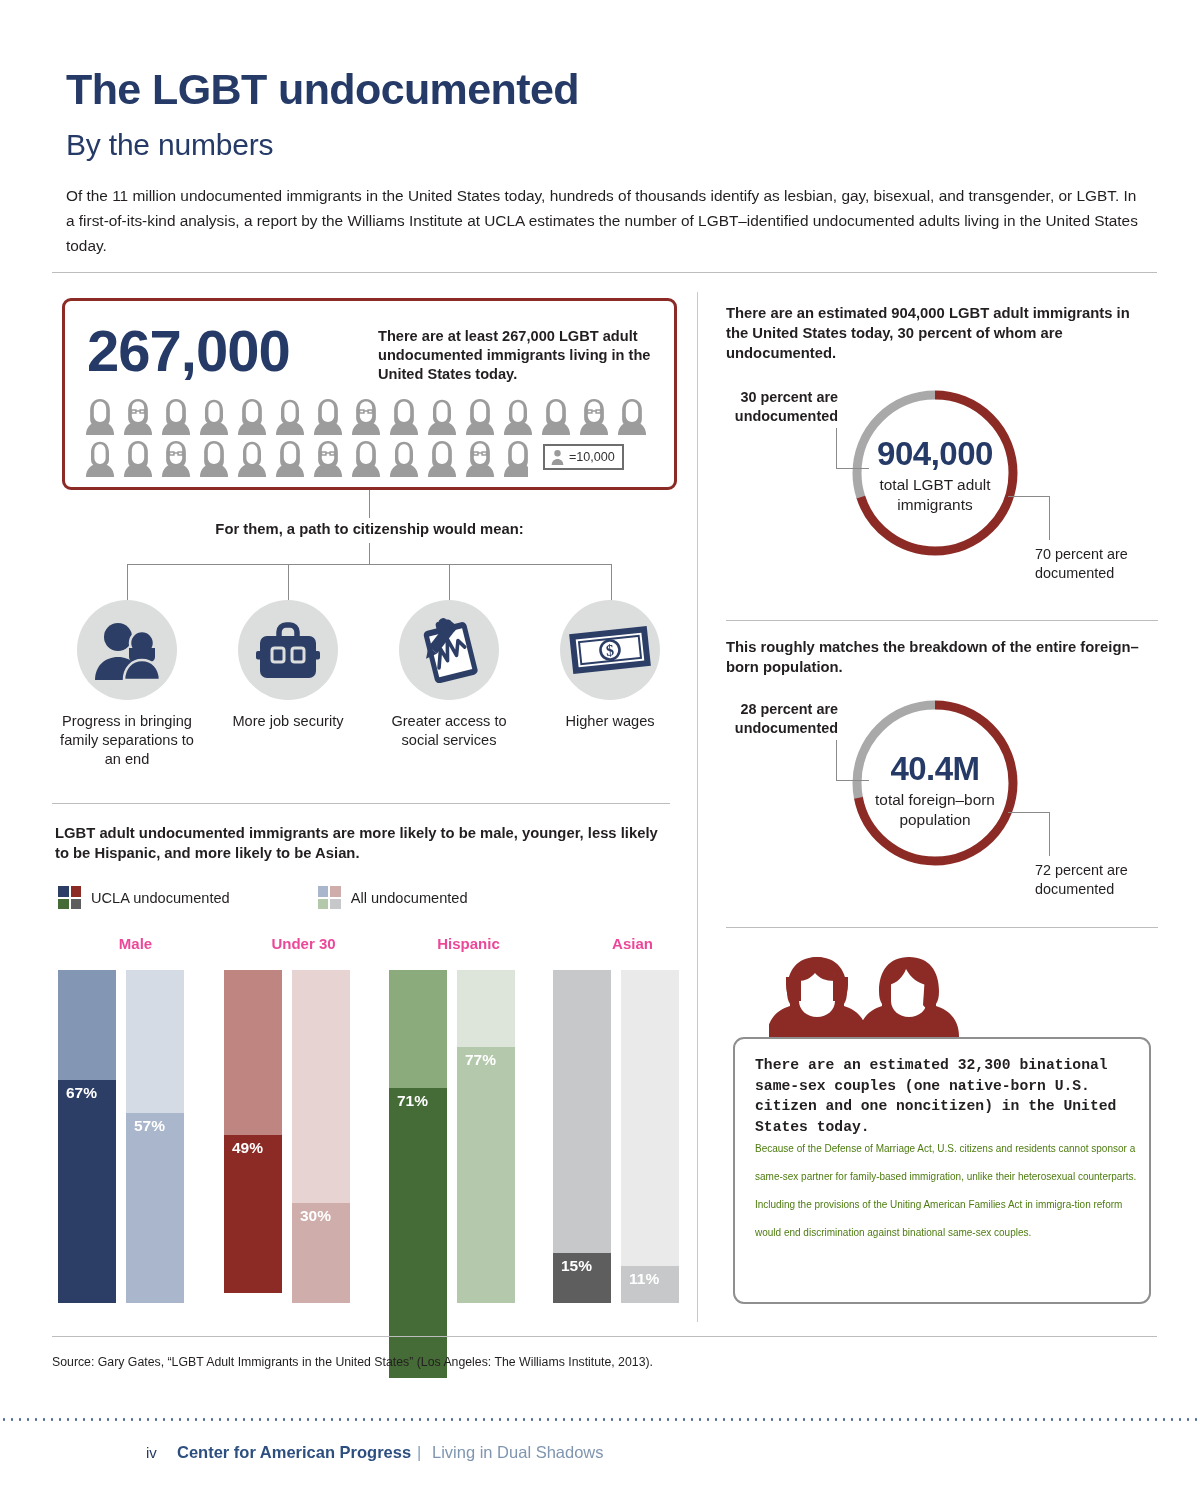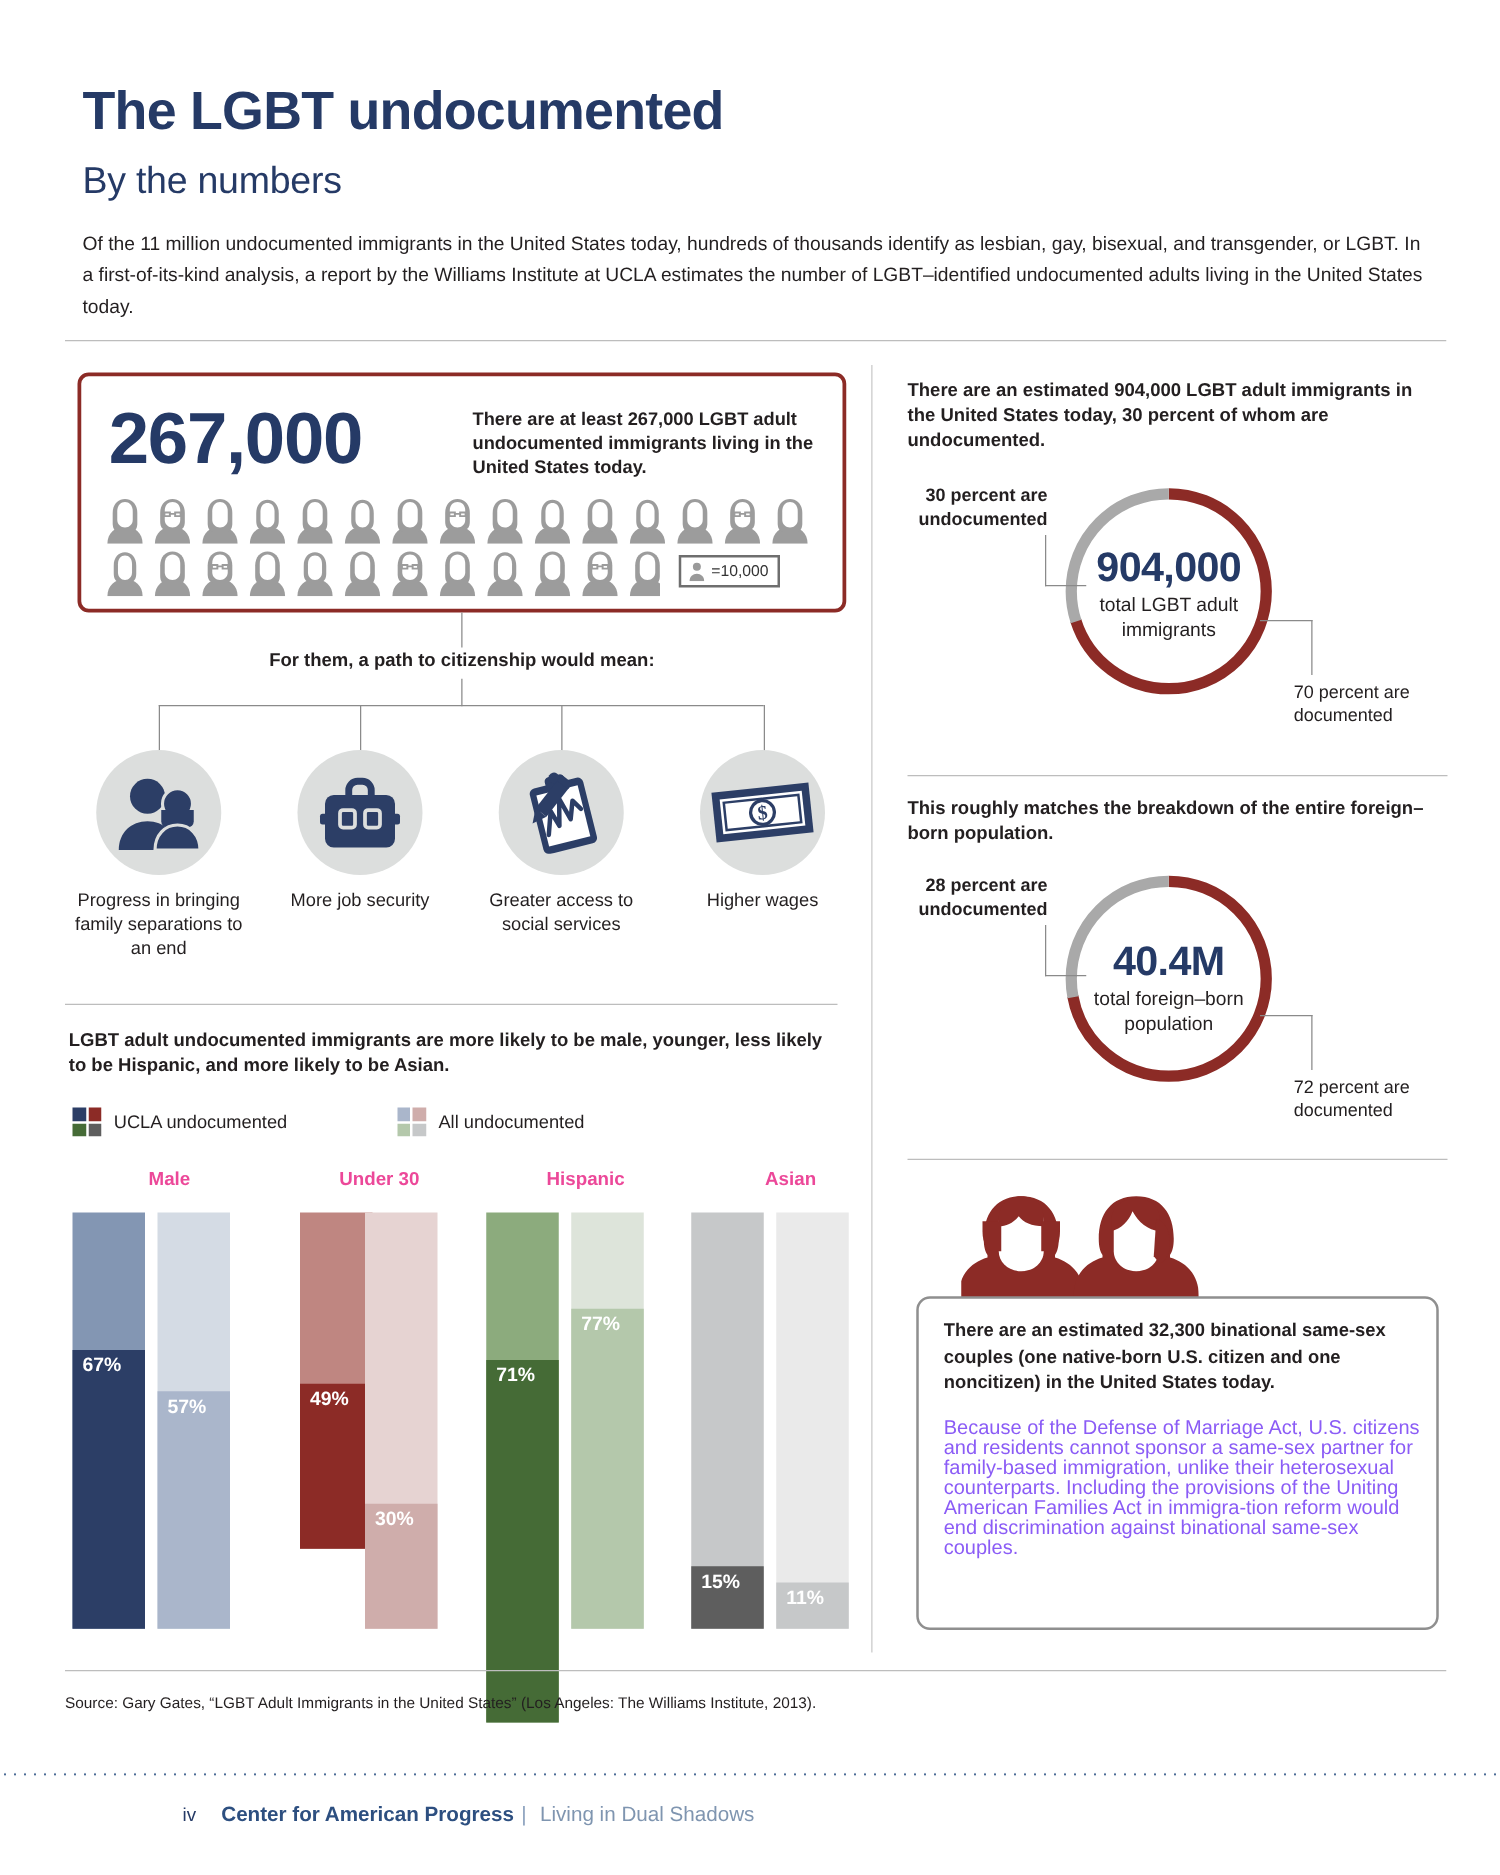--- a/index.html
+++ b/index.html
@@ -117,25 +117,25 @@
   .conn { position:absolute; background:#8a8a8a; }
 
   
   #couple-icon { position:absolute; left:769px; top:951px; }
   #doma-box {
     position:absolute; left:733px; top:1037px; width:418px; height:267px;
     border:2.5px solid #8f8f8f; border-radius:11px; background:#fff;
   }
   #doma-p1 {
     position:absolute; left:20px; top:16px; width:382px;
-    font-size:14.7px; font-weight:bold; line-height:20.5px; color:#231f20;
+    font-size:14.7px; font-weight:bold; line-height:20.5px; color:#231f20;font-family:Liberation Mono, monospace;
   }
   #doma-p2 {
     position:absolute; left:20px; top:96px; width:388px;
-    font-size:16px; line-height:16px; color:#8b5cf6;
+    font-size:10px; line-height:28px; color:#4d7c0f;
   }
 
   
   #foot-rule { position:absolute; left:52px; top:1336px; width:1105px; height:1px; background:#bdbdbd; }
   #source { position:absolute; left:52px; top:1355px; font-size:12.3px; color:#231f20; }
   #dots {
     position:absolute; left:0; top:1418px; width:1200px; height:3px;
     background-image:radial-gradient(circle, #4a6a95 1.1px, transparent 1.2px);
     background-size:8px 3px; background-repeat:repeat-x;
   }
@@ -533,21 +533,21 @@
       <span class="bg" style="background:#8396b3"></span>
       <span class="fill" style="background:#2c3e66; height:67%"></span>
       <span class="val inleft" style="bottom:calc(67% - 22px)">67%</span>
     </div>
     <div class="bar" style="left:126px; top:970px; width:58px; height:333px">
       <span class="bg" style="background:#d4dbe4"></span>
       <span class="fill" style="background:#aab6cb; height:57%"></span>
       <span class="val inleft" style="bottom:calc(57% - 22px)">57%</span>
     </div>
 
-    <div class="bar" style="left:240px; top:970px; width:58px; height:269px">
+    <div class="bar" style="left:224px; top:970px; width:58px; height:323px">
       <span class="bg" style="background:#bf8681"></span>
       <span class="fill" style="background:#8c2b26; height:49%"></span>
       <span class="val inleft" style="bottom:calc(49% - 22px)">49%</span>
     </div>
     <div class="bar" style="left:292px; top:970px; width:58px; height:333px">
       <span class="bg" style="background:#e6d3d2"></span>
       <span class="fill" style="background:#cfadab; height:30%"></span>
       <span class="val inleft" style="bottom:calc(30% - 22px)">30%</span>
     </div>
 

